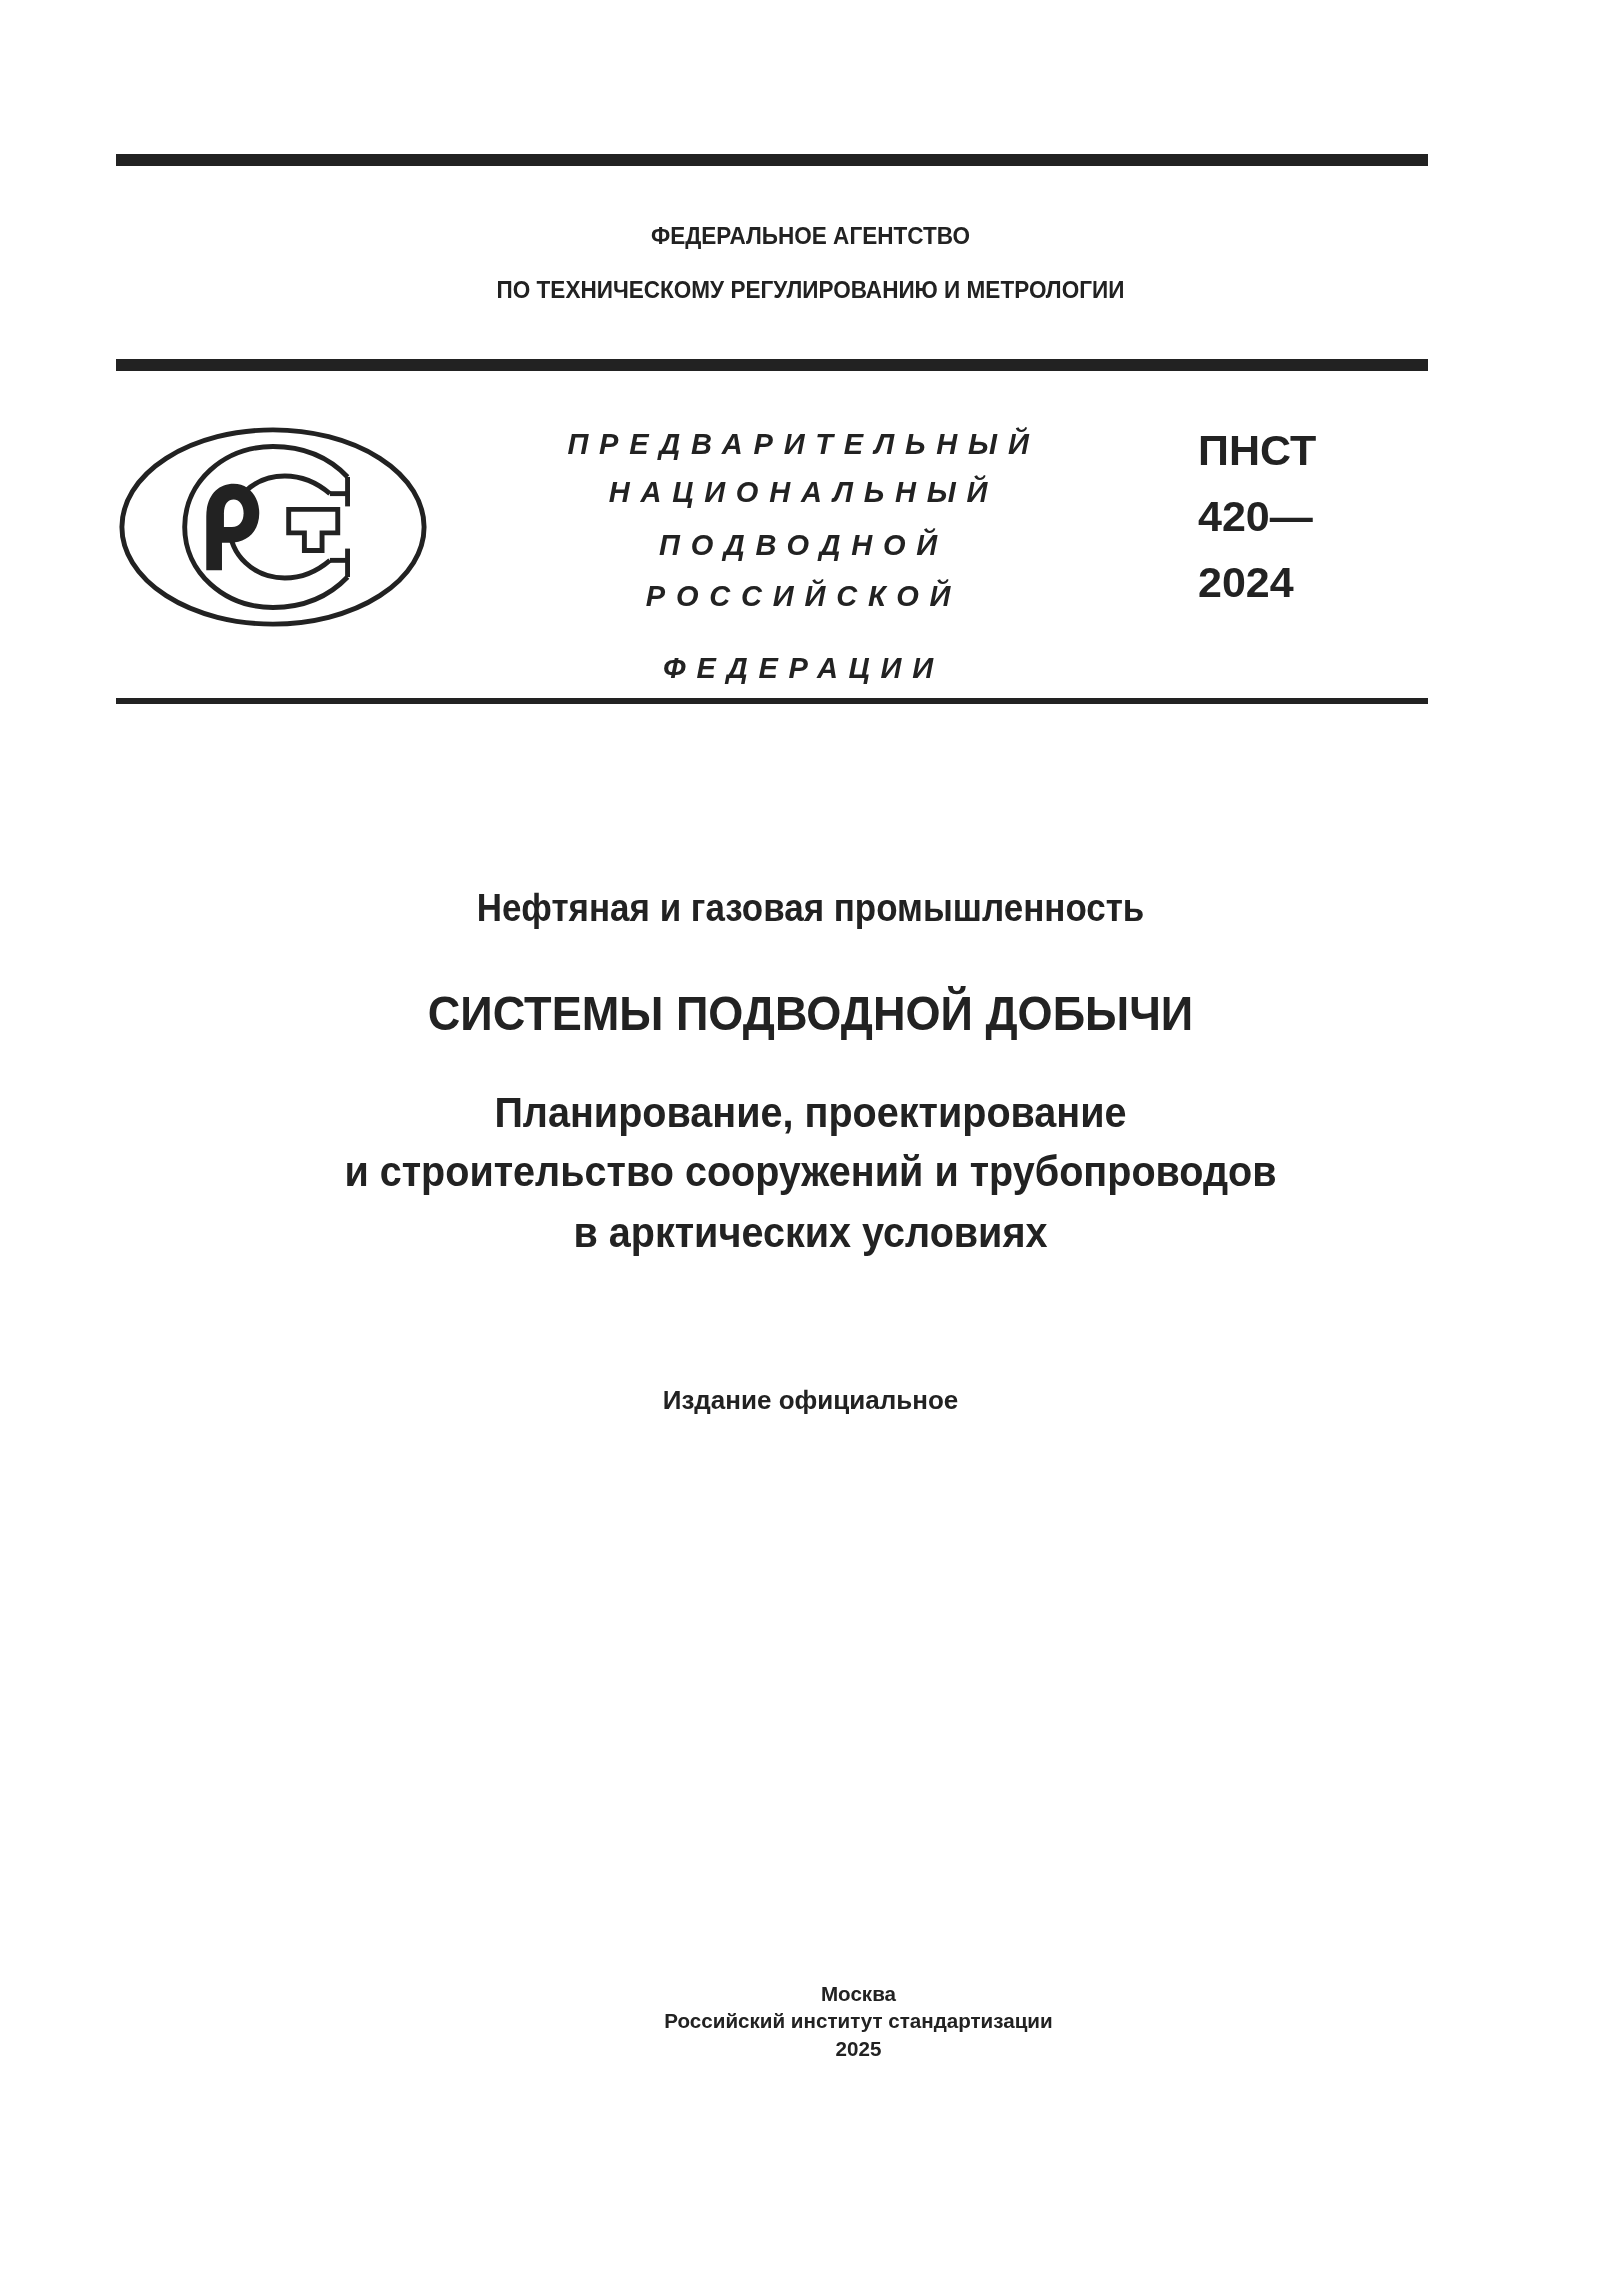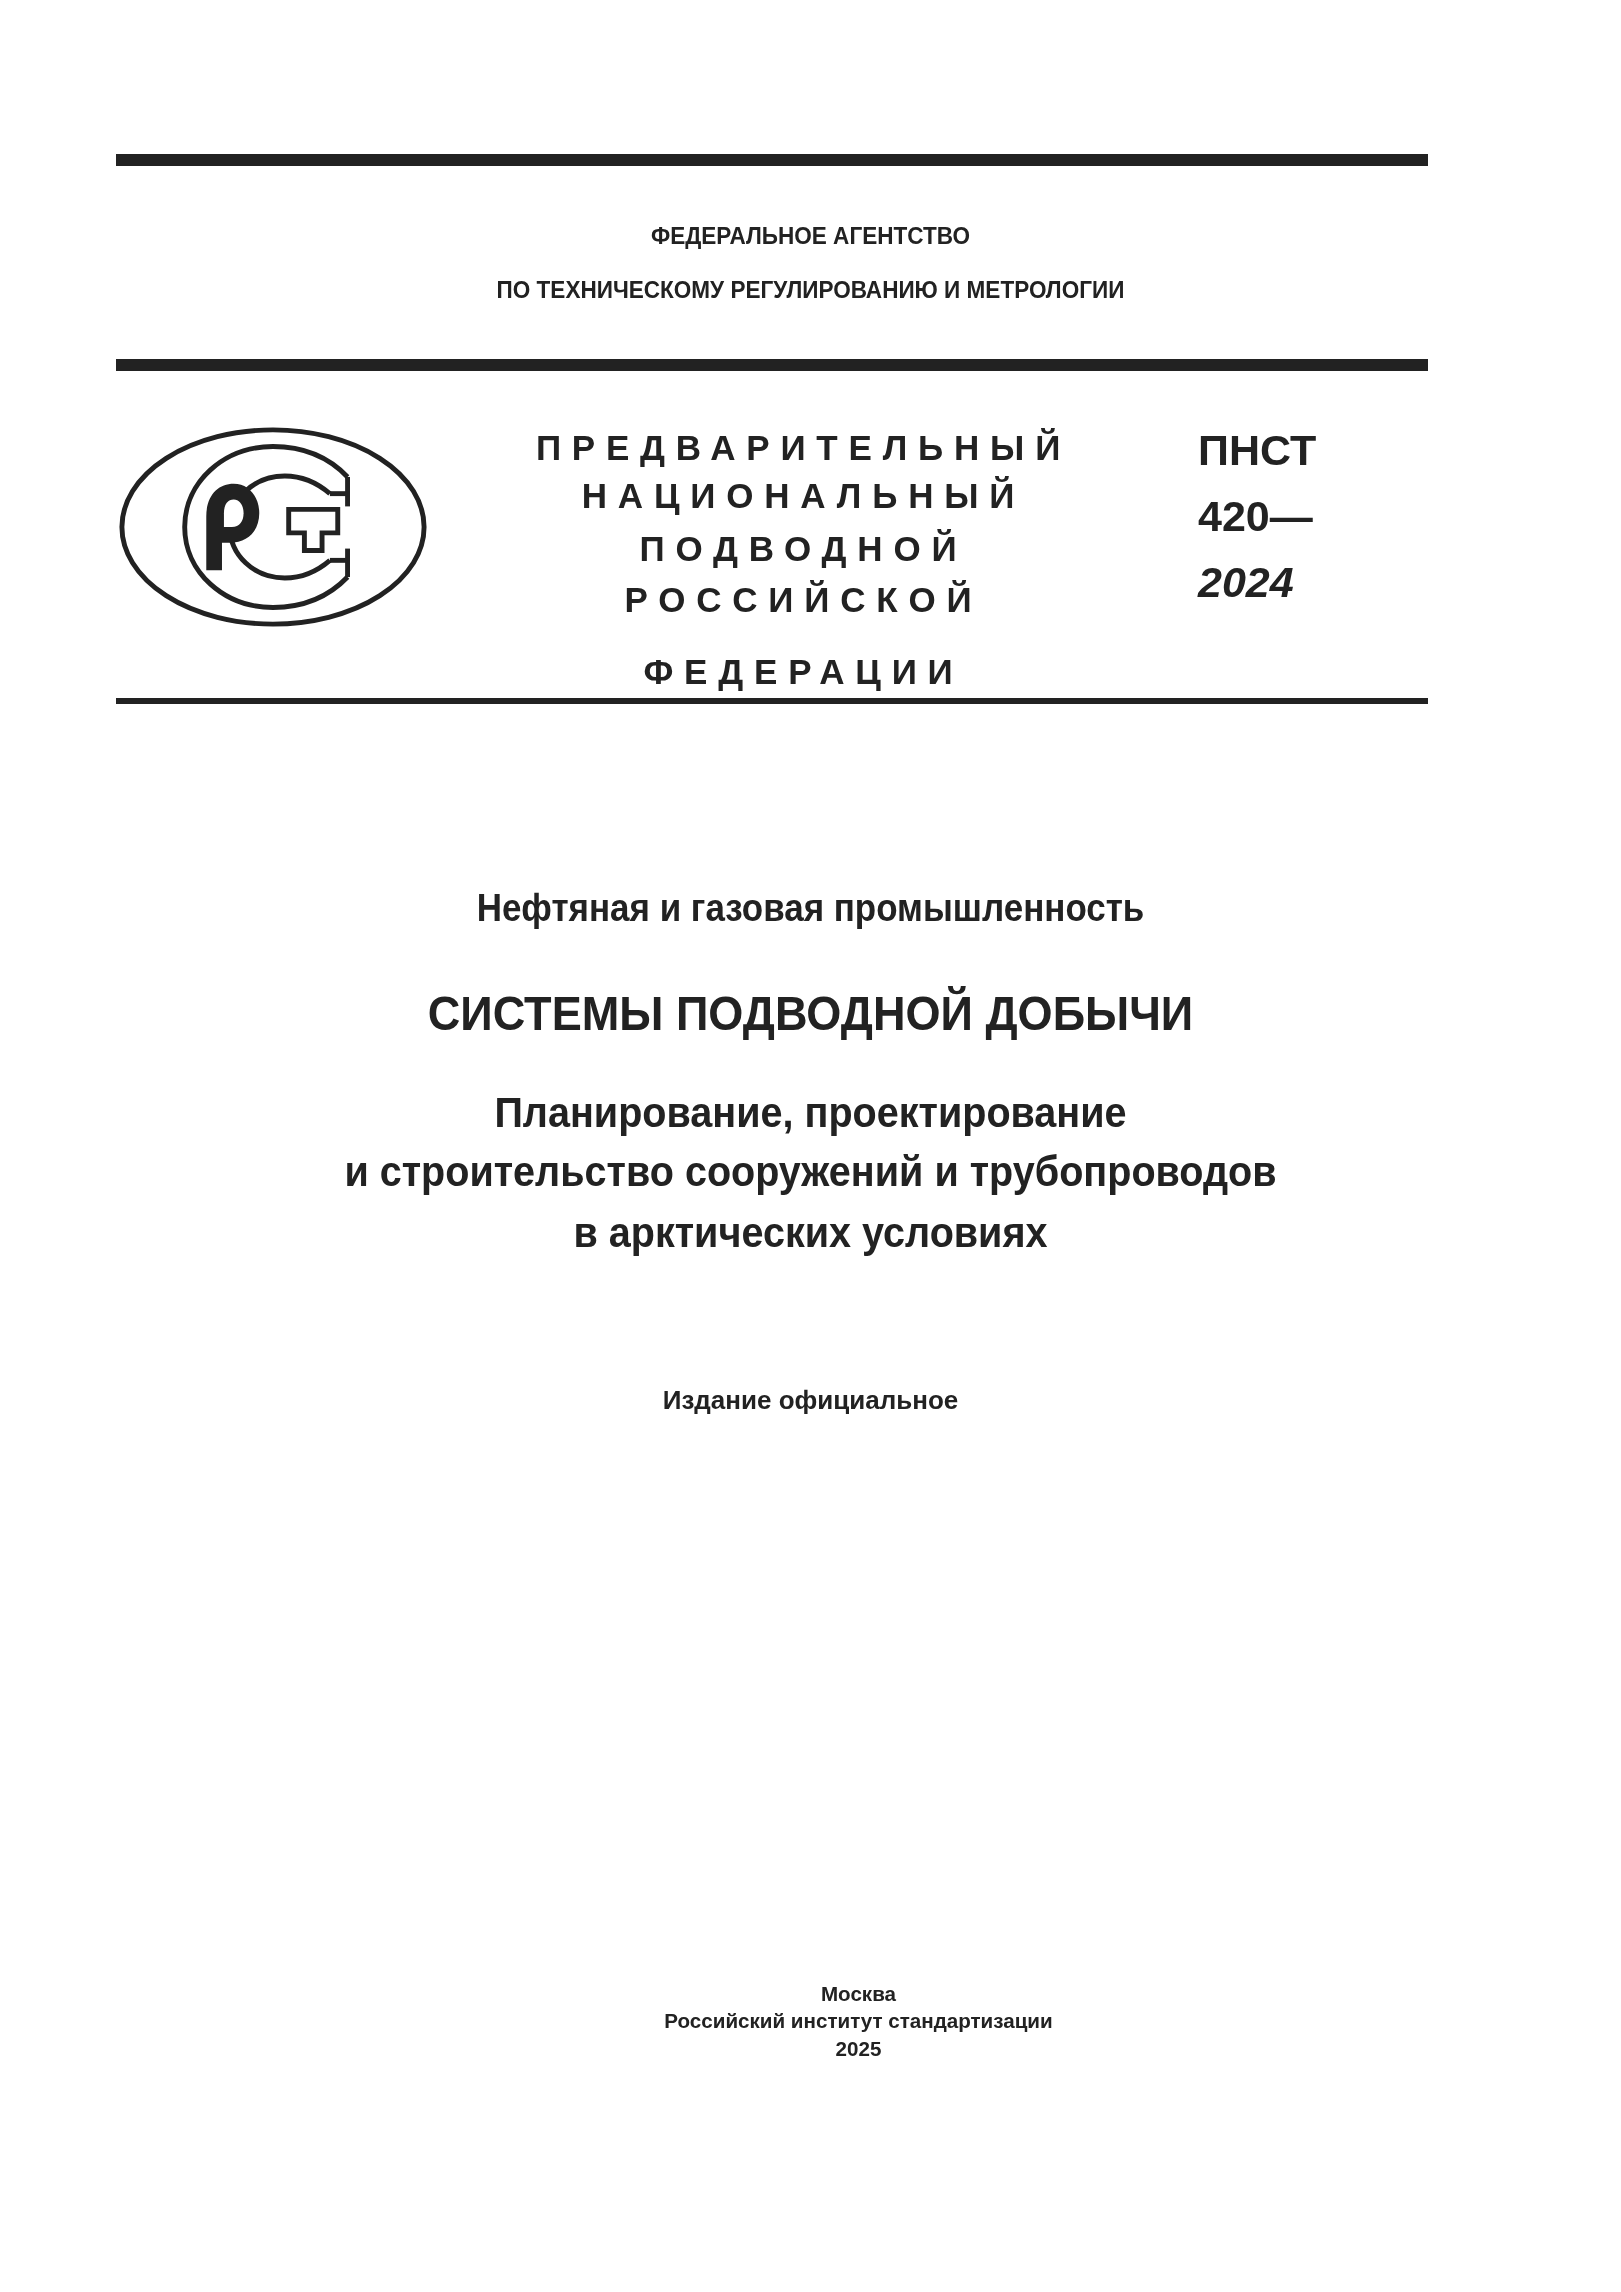--- a/index.html
+++ b/index.html
@@ -8,21 +8,21 @@
       font-family: "Liberation Sans", sans-serif; color: #222222;
     }
     .rule { position: absolute; left: 116px; width: 1312px; background: #222222; }
     .rule.thick { height: 11.8px; }
     .rule.thin { height: 5.9px; }
     .center-text { position: absolute; left: 0; width: 1621px; text-align: center; font-weight: bold; }
     .agency { font-size: 24.5px; transform: scaleX(0.92); }
     .logo { position: absolute; left: 116px; top: 423px; width: 314px; height: 208px; }
     .std-type {
       position: absolute; left: 529px; width: 549px; text-align: center;
-      font-weight: bold; font-size: 35px; letter-spacing: 10.8px;
+      font-weight: bold; font-size: 29px; letter-spacing: 10.8px; font-style: italic;
     }
     .designation {
       position: absolute; left: 1198px; font-weight: bold; font-size: 43px; line-height: 1;
     }
     .t-branch { font-size: 38px; transform: scaleX(0.92); }
     .t-main { font-size: 49px; transform: scaleX(0.92); }
     .t-sub { font-size: 43px; transform: scaleX(0.92); }
     .edition { font-size: 26px; }
     .imprint { font-size: 20.6px; padding-left: 48px; }
   </style>
@@ -56,21 +56,21 @@
 </div>
 
 <div class="std-type" style="top:428px;">ПРЕДВАРИТЕЛЬНЫЙ</div>
 <div class="std-type" style="top:476px;">НАЦИОНАЛЬНЫЙ</div>
 <div class="std-type" style="top:529px;">ПОДВОДНОЙ</div>
 <div class="std-type" style="top:580px;">РОССИЙСКОЙ</div>
 <div class="std-type" style="top:630px;margin-top:22px;">ФЕДЕРАЦИИ</div>
 
 <div class="designation" style="top:429px;">ПНСТ</div>
 <div class="designation" style="top:495px;">420—</div>
-<div class="designation" style="top:561px;font-style:italic;">2024</div>
+<div class="designation" style="top:561px;">2024</div>
 
 <div class="rule thin" style="top:698px;"></div>
 
 <div class="center-text t-branch" style="top:887px;">Нефтяная и газовая промышленность</div>
 <div class="center-text t-main" style="top:985px;">СИСТЕМЫ ПОДВОДНОЙ ДОБЫЧИ</div>
 <div class="center-text t-sub" style="top:1088px;">Планирование, проектирование</div>
 <div class="center-text t-sub" style="top:1147px;">и  строительство  сооружений и трубопроводов</div>
 <div class="center-text t-sub" style="top:1208px;">в арктических условиях</div>
 
 <div class="center-text edition" style="top:1385px;">Издание официальное</div>

